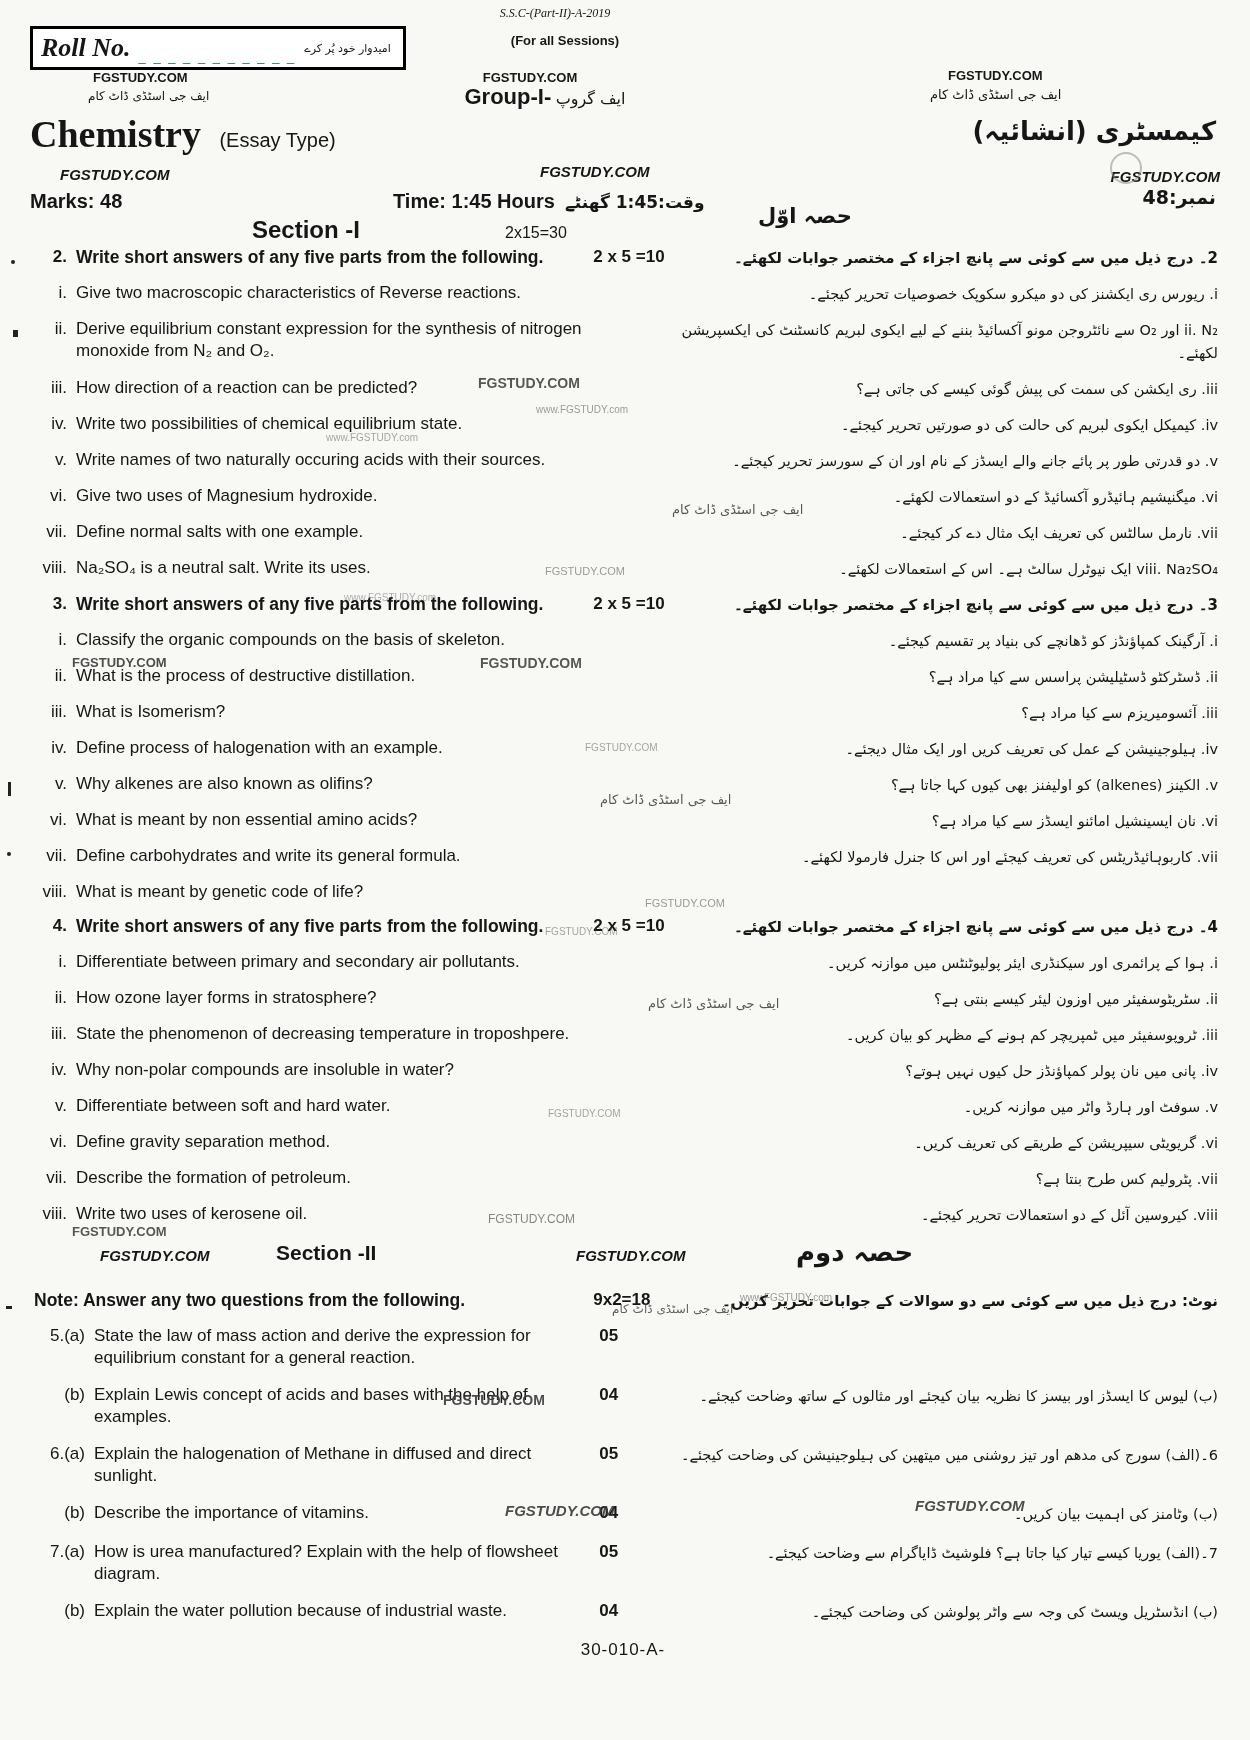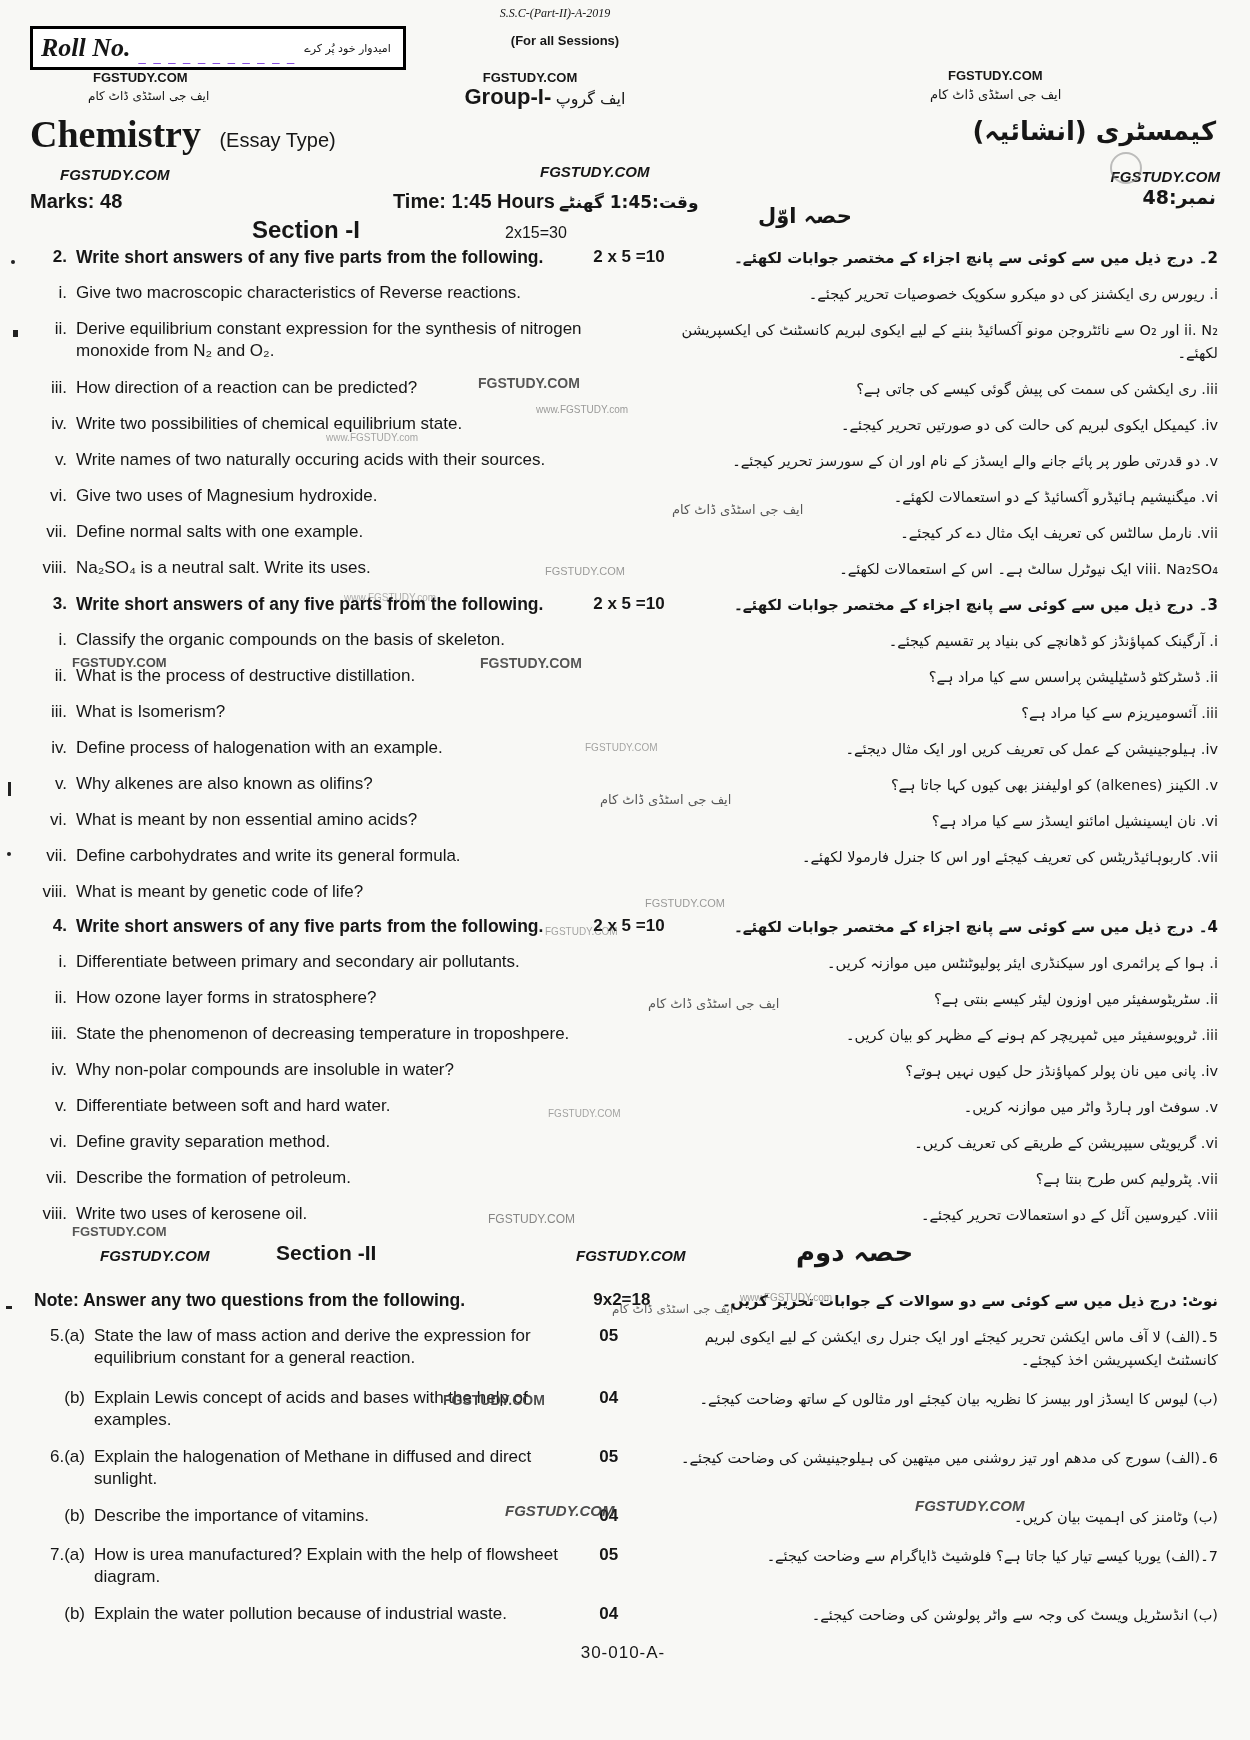--- a/index.html
+++ b/index.html
@@ -4,21 +4,21 @@
 <style>
   *{box-sizing:border-box;margin:0;padding:0}
   html,body{width:1250px;height:1740px}
   body{background:#f8f8f5;font-family:"Liberation Sans",sans-serif;color:#161616;position:relative;overflow:hidden}
   .abs{position:absolute}
   .b{font-weight:700}
   .i{font-style:italic}
   .serif{font-family:"Liberation Serif",serif}
   .ur-t{font-family:"DejaVu Sans",sans-serif;direction:rtl}
   .rollbox{border:3px solid #000;background:#fff;display:flex;align-items:center;gap:8px;padding:0 8px}
-  .rollbox .dashes{font-size:13px;letter-spacing:2px;margin-top:16px;color:#6d28d9}
+  .rollbox .dashes{font-size:13px;letter-spacing:2px;margin-top:16px;color:#15803d}
   .ring{border:2px solid #8a8a8a;border-radius:50%;opacity:.55}
   .content{position:absolute;left:28px;right:32px;top:246px}
   .row{display:flex;align-items:flex-start;margin-bottom:12px}
   .row .no{flex:0 0 48px;text-align:right;padding-right:9px;font-size:17px;line-height:21px}
   .row .txt{flex:1;font-size:17px;line-height:22px}
   .en{display:flex;width:52%}
   .head .en{width:47.5%}
   .head .txt{font-weight:700;font-size:17.5px}
   .head .no{font-weight:700}
   .mk{flex:0 0 96px;font-weight:700;font-size:17px;line-height:22px}
@@ -62,21 +62,21 @@
   <span style="font-size:20px;margin-left:14px">(Essay Type)</span>
 </div>
 <div class="abs ur-t b" style="right:34px;top:116px;font-size:26px">کیمسٹری (انشائیہ)</div>
 
 <div class="abs b i" style="left:60px;top:166px;font-size:15px">FGSTUDY.COM</div>
 <div class="abs b i" style="left:540px;top:163px;font-size:15px">FGSTUDY.COM</div>
 <div class="abs b i" style="right:30px;top:168px;font-size:15px">FGSTUDY.COM</div>
 <div class="abs ring" style="right:108px;top:152px;width:32px;height:32px"></div>
 
 <div class="abs b" style="left:30px;top:190px;font-size:20px">Marks: 48</div>
-<div class="abs" style="left:393px;top:190px;display:flex;gap:4px;align-items:baseline">
+<div class="abs" style="left:393px;top:190px;display:flex;gap:10px;align-items:baseline">
   <span class="b" style="font-size:20px">Time: 1:45 Hours</span>
   <span class="ur-t b" style="font-size:17px">وقت:1:45 گھنٹے</span>
 </div>
 <div class="abs ur-t b" style="right:34px;top:186px;font-size:19px">نمبر:48</div>
 
 <div class="abs b" style="left:252px;top:216px;font-size:24px">Section -I</div>
 <div class="abs" style="left:505px;top:224px;font-size:16px">2x15=30</div>
 <div class="abs ur-t b" style="left:758px;top:204px;font-size:21px">حصہ اوّل</div>
 
 <div class="content">
@@ -289,21 +289,20 @@
     <div class="mk">9x2=18</div>
     <div class="ur">نوٹ: درج ذیل میں سے کوئی سے دو سوالات کے جوابات تحریر کریں۔</div>
   </div>
 
   <div class="row r2">
     <div class="en">
         <span class="no">5.(a)</span>
         <span class="txt">State the law of mass action and derive the expression for equilibrium constant for a general reaction.</span>
       </div>
     <div class="mk">05</div>
-    <div class="ur">5۔(الف) لا آف ماس ایکشن تحریر کیجئے اور ایک جنرل ری ایکشن کے لیے ایکوی لبریم کانسٹنٹ ایکسپریشن اخذ کیجئے۔</div>
   </div>
   <div class="row r2">
     <div class="en">
         <span class="no">(b)</span>
         <span class="txt">Explain Lewis concept of acids and bases with the help of examples.</span>
       </div>
     <div class="mk">04</div>
     <div class="ur">(ب) لیوس کا ایسڈز اور بیسز کا نظریہ بیان کیجئے اور مثالوں کے ساتھ وضاحت کیجئے۔</div>
   </div>
   <div class="row r2">

